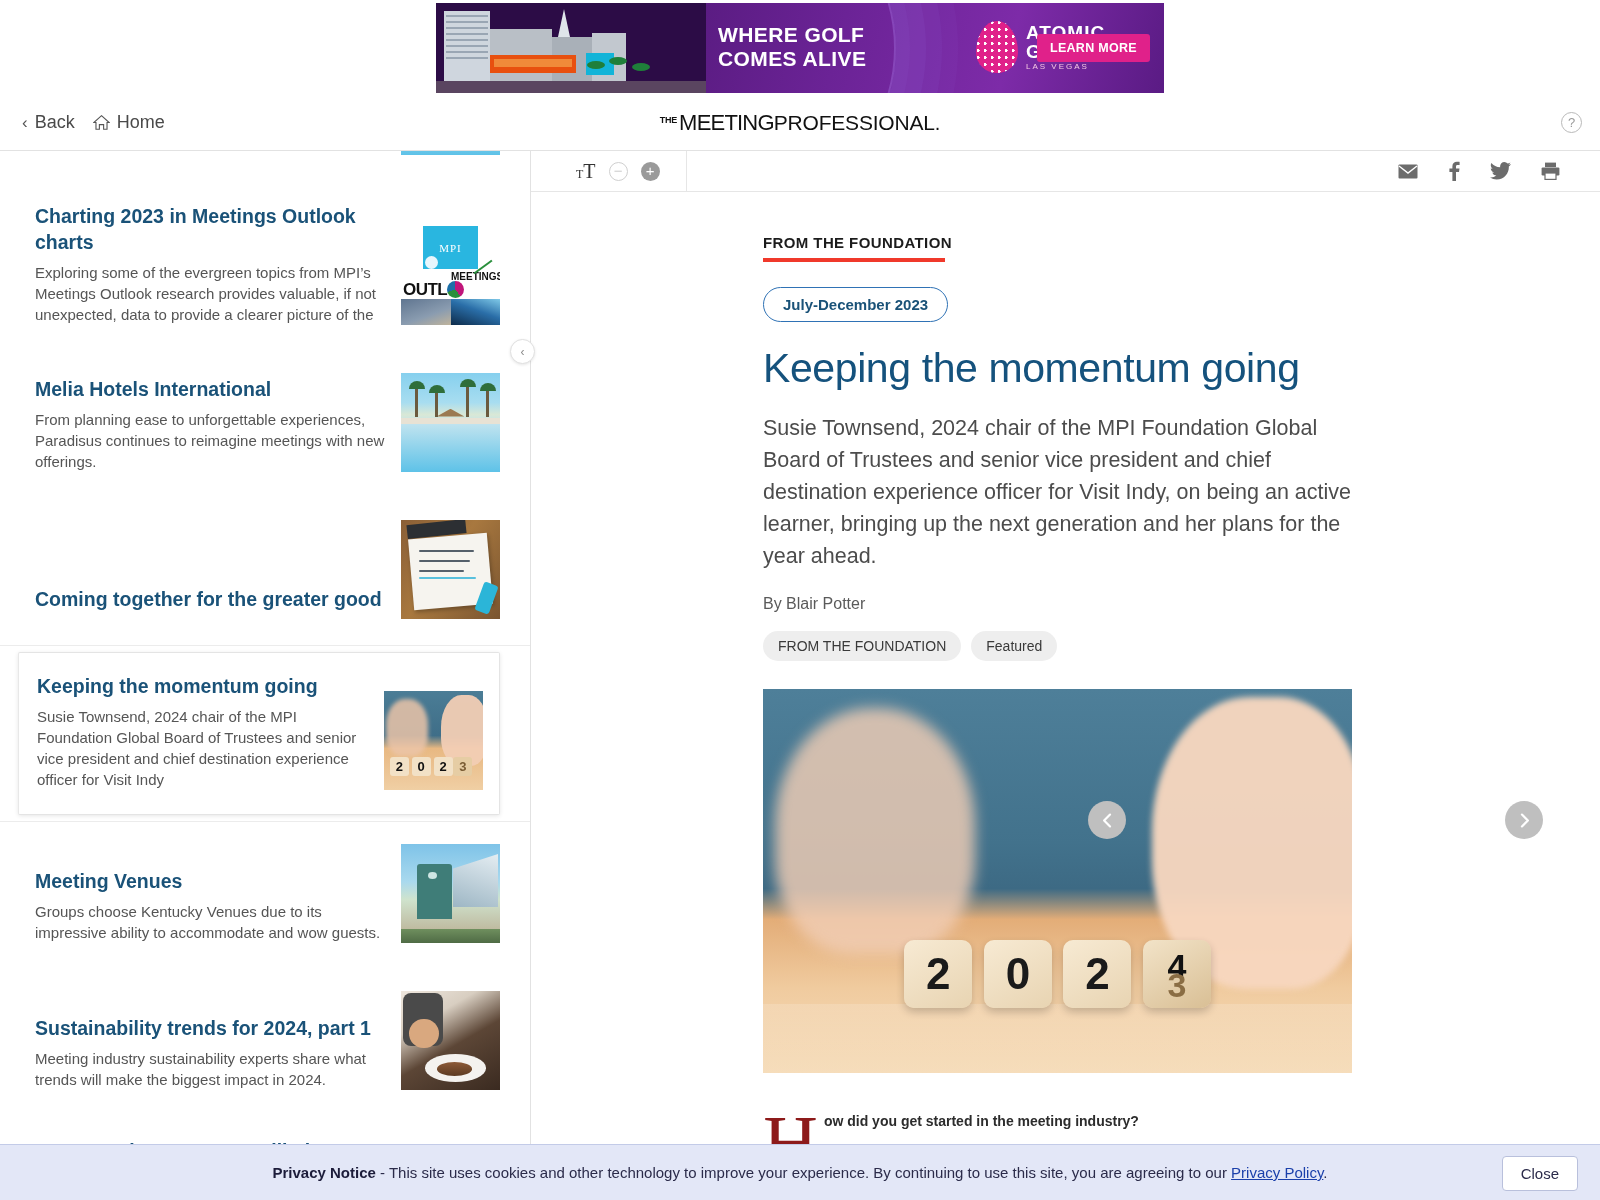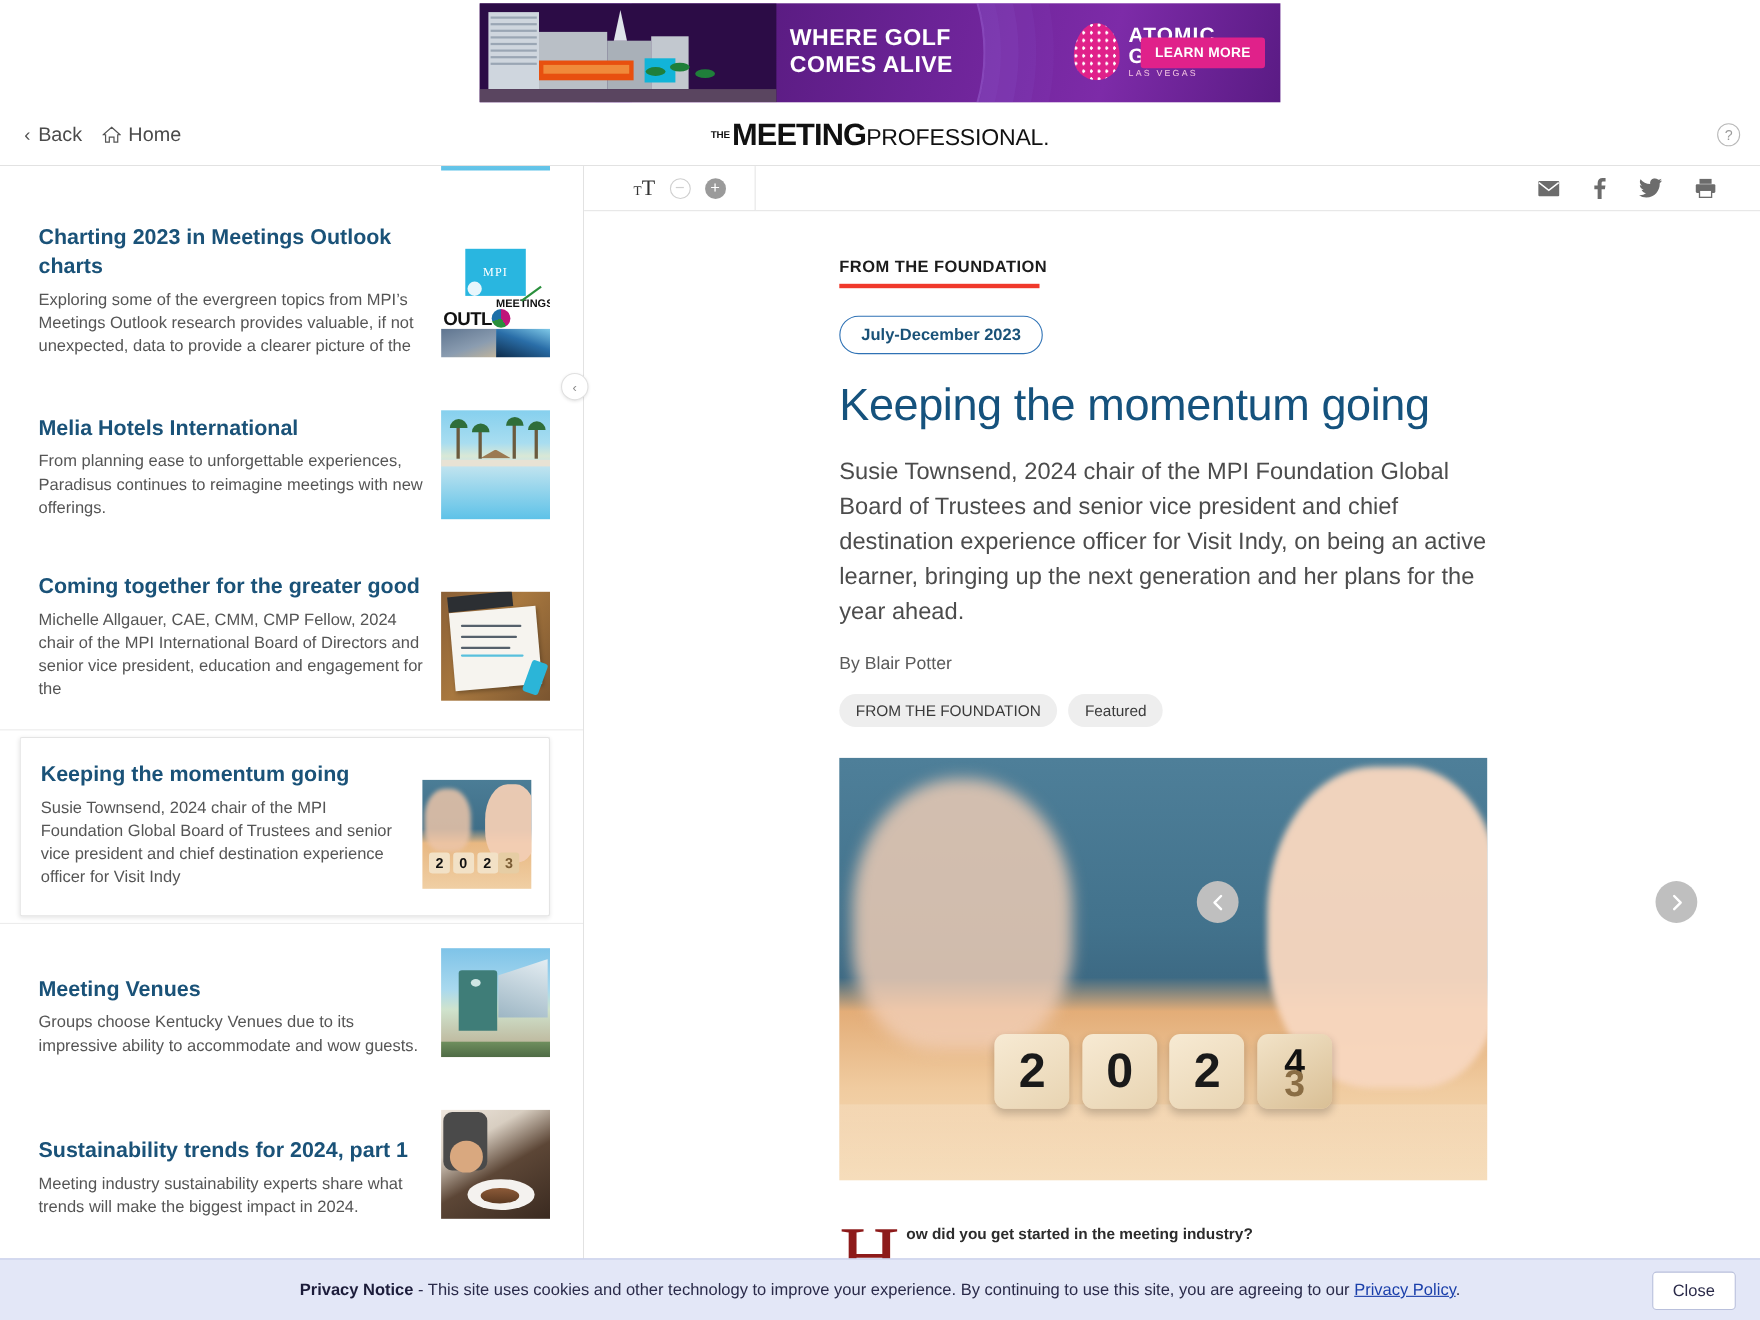--- a/index.html
+++ b/index.html
@@ -68,21 +68,21 @@
     display: flex; align-items: center; gap: 7px;
     color: #4a4a4a; font-size: 18px; cursor: pointer;
   }
   .chev-left { font-size: 17px; color: #555; }
   .home-ico { width: 17px; height: 17px; display: block; }
   .logo-wrap {
     position: absolute; left: 50%; transform: translateX(-50%);
     display: flex; align-items: baseline; gap: 0;
   }
   .logo-the { font-size: 9px; font-weight: bold; color: #111; letter-spacing: -.2px; margin-right: 2px; position: relative; top: -7px; }
-  .logo-meeting { font-size: 28px; font-weight: bold; color: #111; letter-spacing: -.8px; }
+  .logo-meeting { font-size: 22px; font-weight: normal; color: #111; letter-spacing: -.8px; }
   .logo-prof { font-size: 21px; font-weight: 300; color: #111; letter-spacing: -.2px; }
   .logo-dot { font-size: 20px; color: #111; }
   .nav-right { margin-left: auto; display: flex; align-items: center; gap: 11px; padding-right: 18px; }
   .search-box {
     width: 272px; height: 32px; border: 1px solid #ccc; border-radius: 4px;
     display: flex; align-items: center; padding: 0 8px 0 10px; background: #fff;
   }
   .search-box input {
     border: 0; outline: 0; flex: 1; font-size: 14.5px; color: #333;
     font-family: "Liberation Sans", sans-serif; background: transparent;
@@ -441,21 +441,20 @@
           <div class="palm" style="left:66%;top:8%;height:36%"></div>
           <div class="frond" style="left:60%;top:6%"></div>
           <div class="palm" style="left:86%;top:12%;height:32%"></div>
           <div class="frond" style="left:80%;top:10%"></div>
         </div>
       </div>
 
       <div class="side-item">
         <div class="side-text">
           <div class="side-title">Coming together for the greater good</div>
-          <div class="side-desc">Michelle Allgauer, CAE, CMM, CMP Fellow, 2024 chair of the MPI International Board of Directors and senior vice president, education and engagement for the</div>
         </div>
         <div class="side-thumb th-goals">
           <div class="book"></div>
           <div class="pad"></div>
           <div class="ln" style="left:18%;top:30%;width:56%;background:#55606b"></div>
           <div class="ln" style="left:18%;top:40%;width:52%;background:#55606b"></div>
           <div class="ln" style="left:18%;top:50%;width:46%;background:#55606b"></div>
           <div class="ln" style="left:18%;top:58%;width:58%;background:#58c0dd"></div>
           <div class="pen"></div>
         </div>

